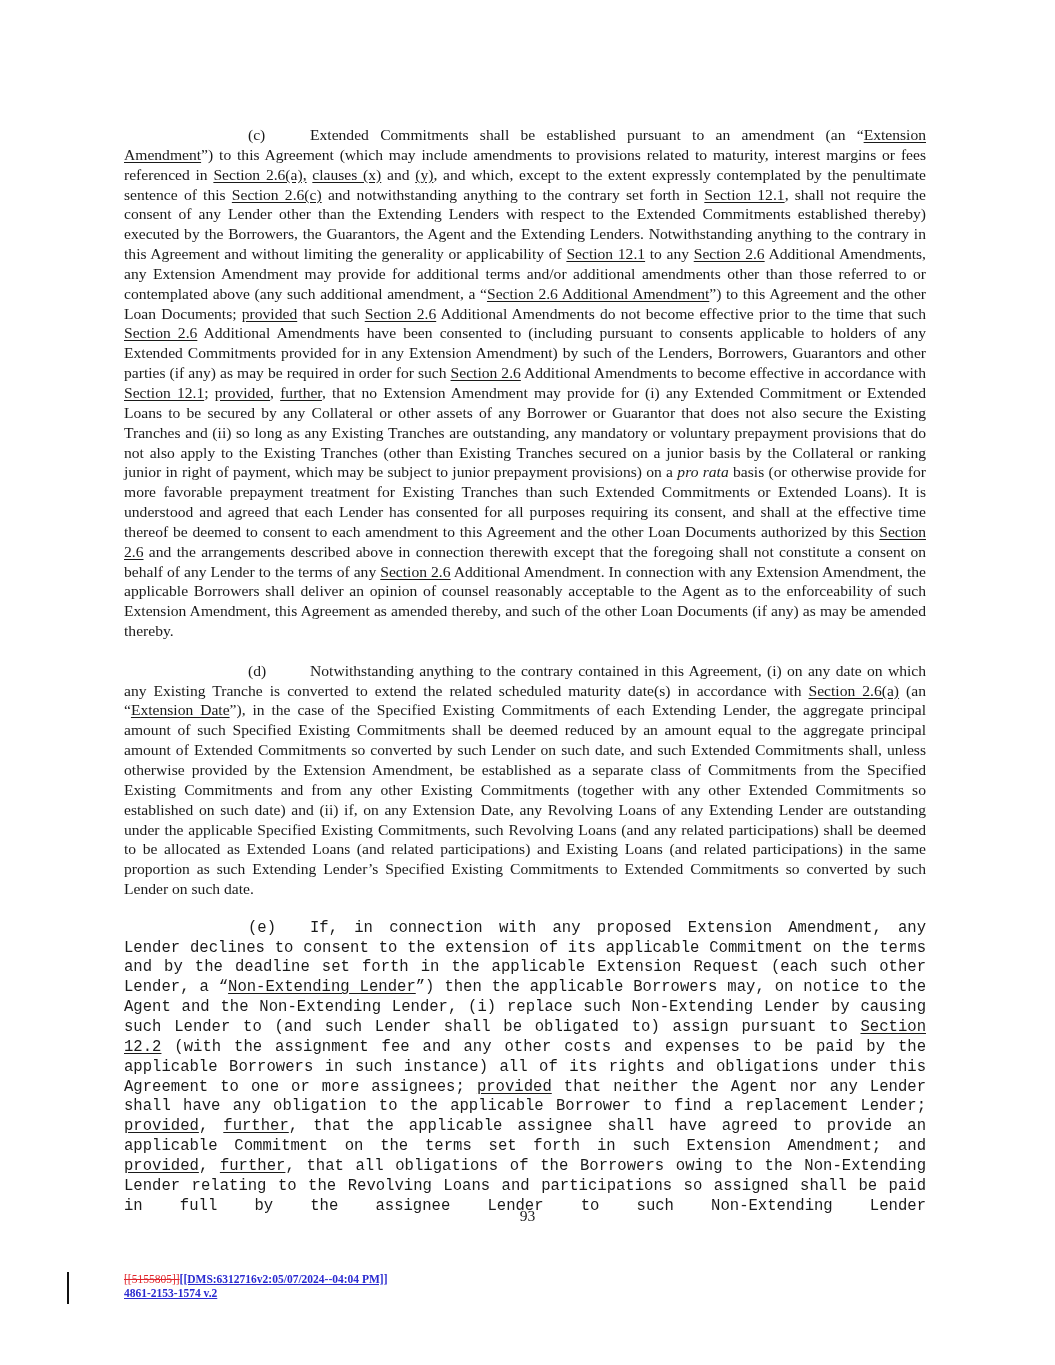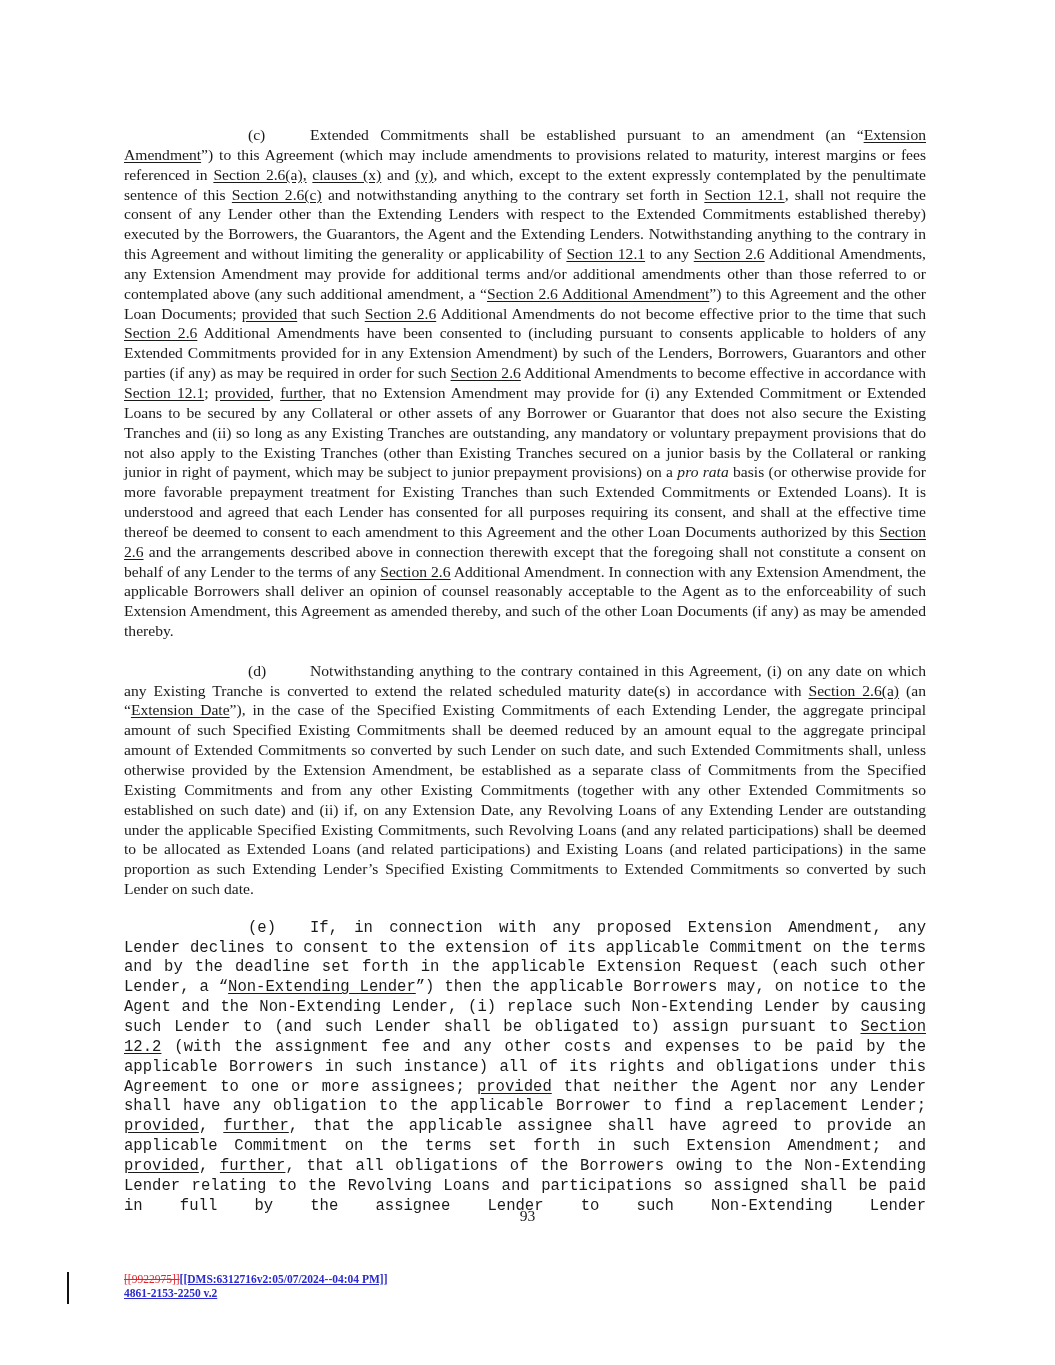--- a/index.html
+++ b/index.html
@@ -31,18 +31,18 @@
   <p class="para"><span class="label">(c)</span><span>Extended Commitments shall be established pursuant to an amendment (an “</span><span class="u">Extension Amendment</span><span>”) to this Agreement (which may include amendments to provisions related to maturity, interest margins or fees referenced in </span><span class="u">Section 2.6(a),</span><span> </span><span class="u">clauses (x)</span><span> and </span><span class="u">(y)</span><span>, and which, except to the extent expressly contemplated by the penultimate sentence of this </span><span class="u">Section 2.6(c)</span><span> and notwithstanding anything to the contrary set forth in </span><span class="u">Section 12.1</span><span>, shall not require the consent of any Lender other than the Extending Lenders with respect to the Extended Commitments established thereby) executed by the Borrowers, the Guarantors, the Agent and the Extending Lenders.  Notwithstanding anything to the contrary in this Agreement and without limiting the generality or applicability of </span><span class="u">Section 12.1</span><span> to any </span><span class="u">Section 2.6</span><span> Additional Amendments, any Extension Amendment may provide for additional terms and/or additional amendments other than those referred to or contemplated above (any such additional amendment, a “</span><span class="u">Section 2.6 Additional Amendment</span><span>”) to this Agreement and the other Loan Documents; </span><span class="u">provided</span><span> that such </span><span class="u">Section 2.6</span><span> Additional Amendments do not become effective prior to the time that such </span><span class="u">Section 2.6</span><span> Additional Amendments have been consented to (including pursuant to consents applicable to holders of any Extended Commitments provided for in any Extension Amendment) by such of the Lenders, Borrowers, Guarantors and other parties (if any) as may be required in order for such </span><span class="u">Section 2.6</span><span> Additional Amendments to become effective in accordance with </span><span class="u">Section 12.1</span><span>; </span><span class="u">provided</span><span>, </span><span class="u">further</span><span>, that no Extension Amendment may provide for (i) any Extended Commitment or Extended Loans to be secured by any Collateral or other assets of any Borrower or Guarantor that does not also secure the Existing Tranches and (ii) so long as any Existing Tranches are outstanding, any mandatory or voluntary prepayment provisions that do not also apply to the Existing Tranches (other than Existing Tranches secured on a junior basis by the Collateral or ranking junior in right of payment, which may be subject to junior prepayment provisions) on a </span><span class="i">pro rata</span><span> basis (or otherwise provide for more favorable prepayment treatment for Existing Tranches than such Extended Commitments or Extended Loans).  It is understood and agreed that each Lender has consented for all purposes requiring its consent, and shall at the effective time thereof be deemed to consent to each amendment to this Agreement and the other Loan Documents authorized by this </span><span class="u">Section 2.6</span><span> and the arrangements described above in connection therewith except that the foregoing shall not constitute a consent on behalf of any Lender to the terms of any </span><span class="u">Section 2.6</span><span> Additional Amendment.  In connection with any Extension Amendment, the applicable Borrowers shall deliver an opinion of counsel reasonably acceptable to the Agent as to the enforceability of such Extension Amendment, this Agreement as amended thereby, and such of the other Loan Documents (if any) as may be amended thereby.</span></p>
   <p class="para"><span class="label">(d)</span><span>Notwithstanding anything to the contrary contained in this Agreement, (i) on any date on which any Existing Tranche is converted to extend the related scheduled maturity date(s) in accordance with </span><span class="u">Section 2.6(a)</span><span> (an “</span><span class="u">Extension Date</span><span>”), in the case of the Specified Existing Commitments of each Extending Lender, the aggregate principal amount of such Specified Existing Commitments shall be deemed reduced by an amount equal to the aggregate principal amount of Extended Commitments so converted by such Lender on such date, and such Extended Commitments shall, unless otherwise provided by the Extension Amendment, be established as a separate class of Commitments from the Specified Existing Commitments and from any other Existing Commitments (together with any other Extended Commitments so established on such date) and (ii) if, on any Extension Date, any Revolving Loans of any Extending Lender are outstanding under the applicable Specified Existing Commitments, such Revolving Loans (and any related participations) shall be deemed to be allocated as Extended Loans (and related participations) and Existing Loans (and related participations) in the same proportion as such Extending Lender’s Specified Existing Commitments to Extended Commitments so converted by such Lender on such date.</span></p>
   <p class="para last-line-justify"><span class="label">(e)</span><span>If, in connection with any proposed Extension Amendment, any Lender declines to consent to the extension of its applicable Commitment on the terms and by the deadline set forth in the applicable Extension Request (each such other Lender, a “</span><span class="u">Non-Extending Lender</span><span>”) then the applicable Borrowers may, on notice to the Agent and the Non-Extending Lender, (i) replace such Non-Extending Lender by causing such Lender to (and such Lender shall be obligated to) assign pursuant to </span><span class="u">Section 12.2</span><span> (with the assignment fee and any other costs and expenses to be paid by the applicable Borrowers in such instance) all of its rights and obligations under this Agreement to one or more assignees; </span><span class="u">provided</span><span> that neither the Agent nor any Lender shall have any obligation to the applicable Borrower to find a replacement Lender; </span><span class="u">provided</span><span>, </span><span class="u">further</span><span>, that the applicable assignee shall have agreed to provide an applicable Commitment on the terms set forth in such Extension Amendment; and </span><span class="u">provided</span><span>, </span><span class="u">further</span><span>, that all obligations of the Borrowers owing to the Non-Extending Lender relating to the Revolving Loans and participations so assigned shall be paid in full by the assignee Lender to such Non-Extending Lender</span></p>
 </div>
 
 <div class="page-number">93</div>
 
 <div class="change-bar"></div>
 <div class="footer">
   <div>
-    <span class="del">[[9922975]]</span><span class="ins">[[DMS:6312716v2:05/07/2024--04:04 PM]]</span>
+    <span class="del">[[5155805]]</span><span class="ins">[[DMS:6312716v2:05/07/2024--04:04 PM]]</span>
   </div>
   <div>
-    <span class="ins">4861-2153-2250 v.2</span>
+    <span class="ins">4861-2153-1574 v.2</span>
   </div>
 </div>
 
 </body></html>

